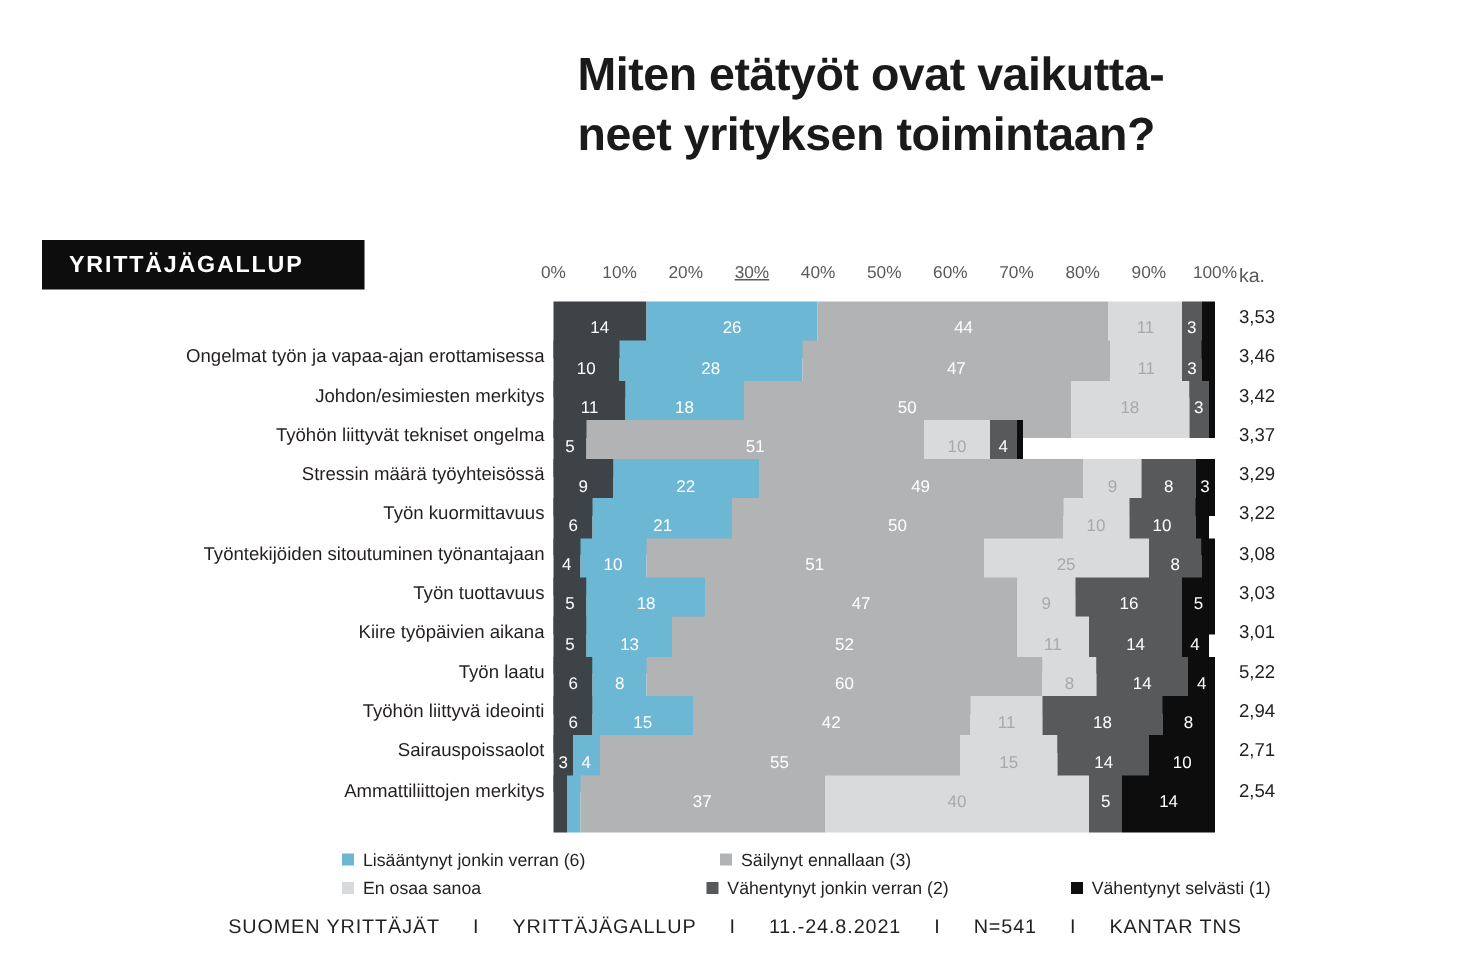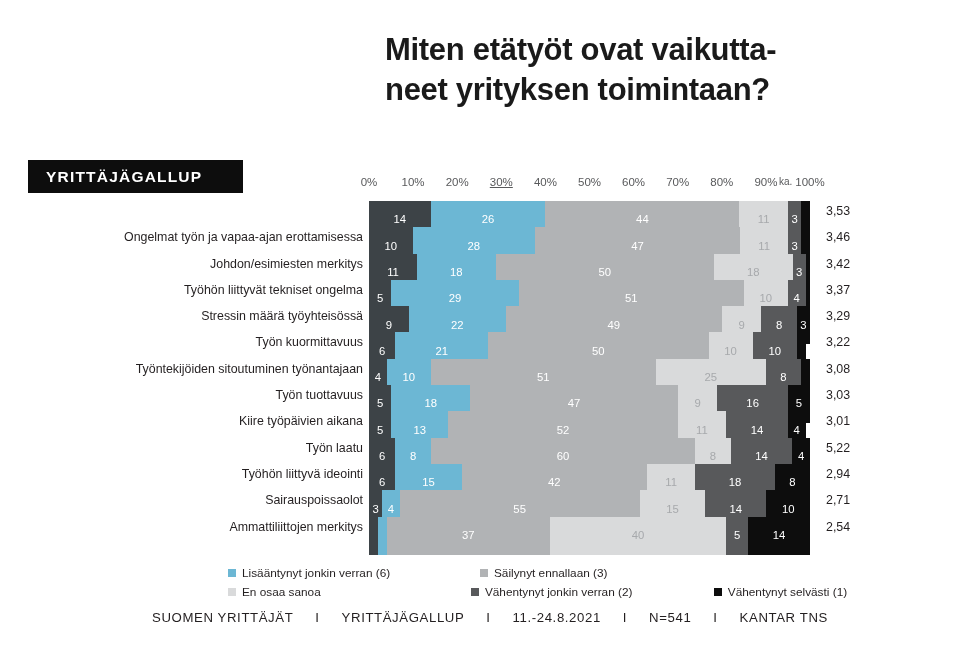--- a/index.html
+++ b/index.html
@@ -49,22 +49,22 @@
   .axis .tick {
     position: absolute;
     top: 0;
     font-size: 11.5px;
     color: #58595b;
     transform: translateX(-50%);
     white-space: nowrap;
   }
   .ka-label {
     position: absolute;
-    left: 779px; top: 176px;
-    font-size: 10px;
+    left: 826px; top: 176px;
+    font-size: 13px;
     color: #58595b;
   }
 
   .rows {
     position: absolute;
     left: 0; top: 200px;
     width: 980px;
   }
   .row {
     position: relative;
@@ -213,21 +213,20 @@
         <div class="seg s3" style="width: 18%;">18</div>
         <div class="seg s4" style="width: 3%;">3</div>
         <div class="seg s5" style="width: 1%;"></div>
       </div>
       <div class="mean">3,42</div>
     </div>
     <div class="row">
       <div class="row-label">Työhön liittyvät tekniset ongelma</div>
       <div class="bar">
         <div class="seg s0" style="width: 5%;">5</div>
-        <div class="seg s1" style="width: 29%;">29</div>
         <div class="seg s2" style="width: 51%;">51</div>
         <div class="seg s3" style="width: 10%;">10</div>
         <div class="seg s4" style="width: 4%;">4</div>
         <div class="seg s5" style="width: 1%;"></div>
       </div>
       <div class="mean">3,37</div>
     </div>
     <div class="row">
       <div class="row-label">Stressin määrä työyhteisössä</div>
       <div class="bar">

